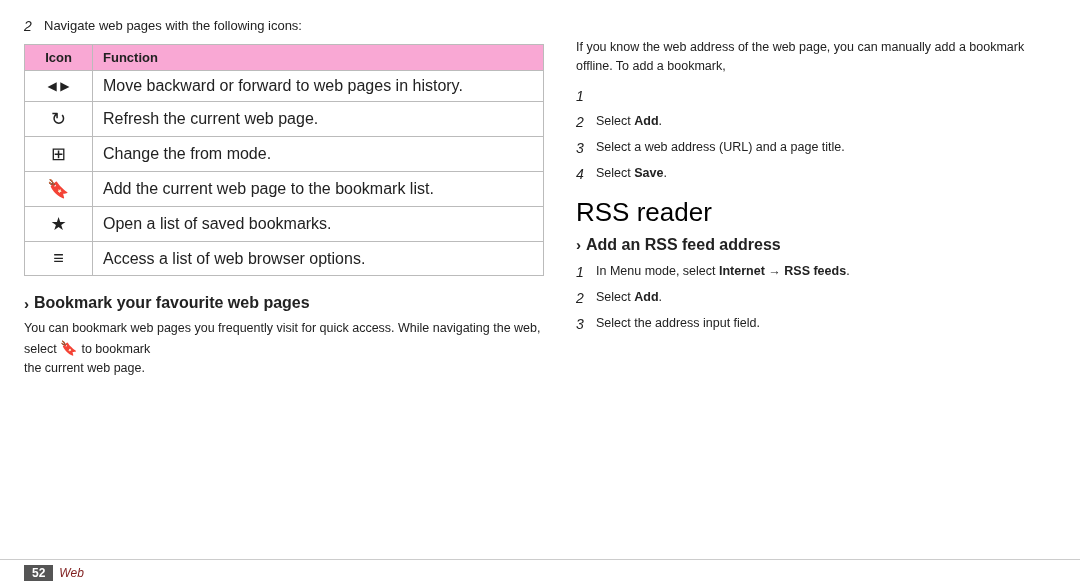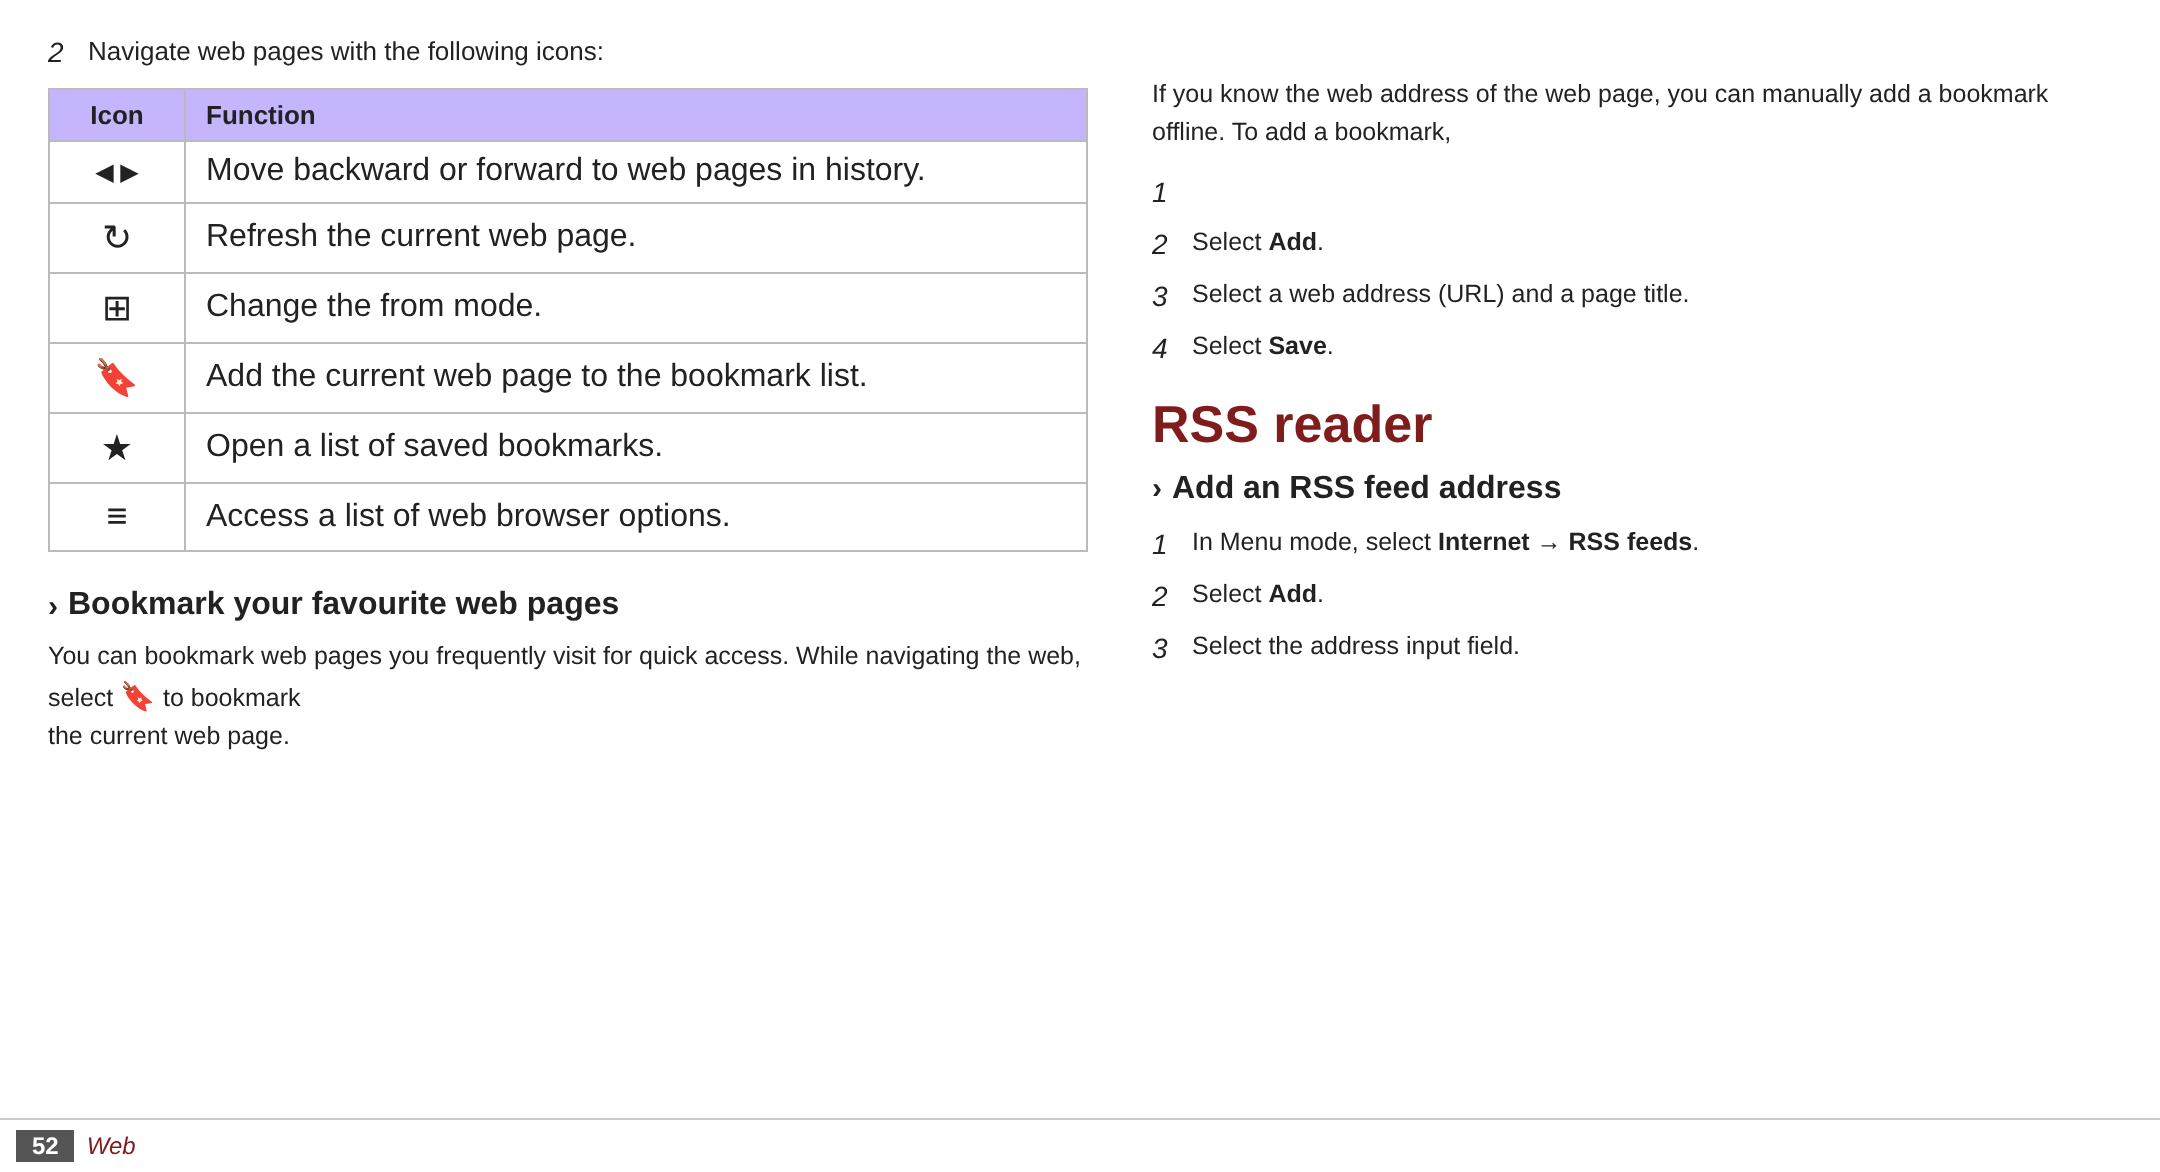--- a/index.html
+++ b/index.html
@@ -47,21 +47,21 @@
     }
 
     
     .icon-table {
       border-collapse: collapse;
       width: 100%;
       margin-bottom: 18px;
     }
 
     .icon-table th {
-      background: #c4b5fd;
+      background: #f9a8d4;
       border: 1px solid #bbb;
       padding: 5px 10px;
       font-weight: bold;
       font-size: 13px;
       text-align: left;
     }
 
     .icon-table td {
       border: 1px solid #bbb;
       padding: 6px 10px;
@@ -100,22 +100,22 @@
     }
 
     .section-body {
       font-size: 12.5px;
       line-height: 1.5;
     }
 
     
     .rss-title {
       font-size: 26px;
-      font-weight: bold;
-      color: #7f1d1d;
+      font-weight: normal;
+      color: #000000;
       margin-bottom: 8px;
     }
 
     .rss-desc {
       font-size: 12.5px;
       line-height: 1.5;
       margin-bottom: 14px;
     }
 
     .rss-sub-title {
@@ -143,21 +143,21 @@
 
     .steps-list li .step-n {
       font-style: italic;
       min-width: 12px;
       font-size: 14px;
     }
 
     .footer-bar {
       background: #fff;
       border-top: 1px solid #ccc;
-      padding: 5px 8px;
+      padding: 5px 24px;
       display: flex;
       align-items: center;
       gap: 6px;
       font-size: 12px;
     }
 
     .page-num {
       background: #555;
       color: #fff;
       padding: 1px 8px;

